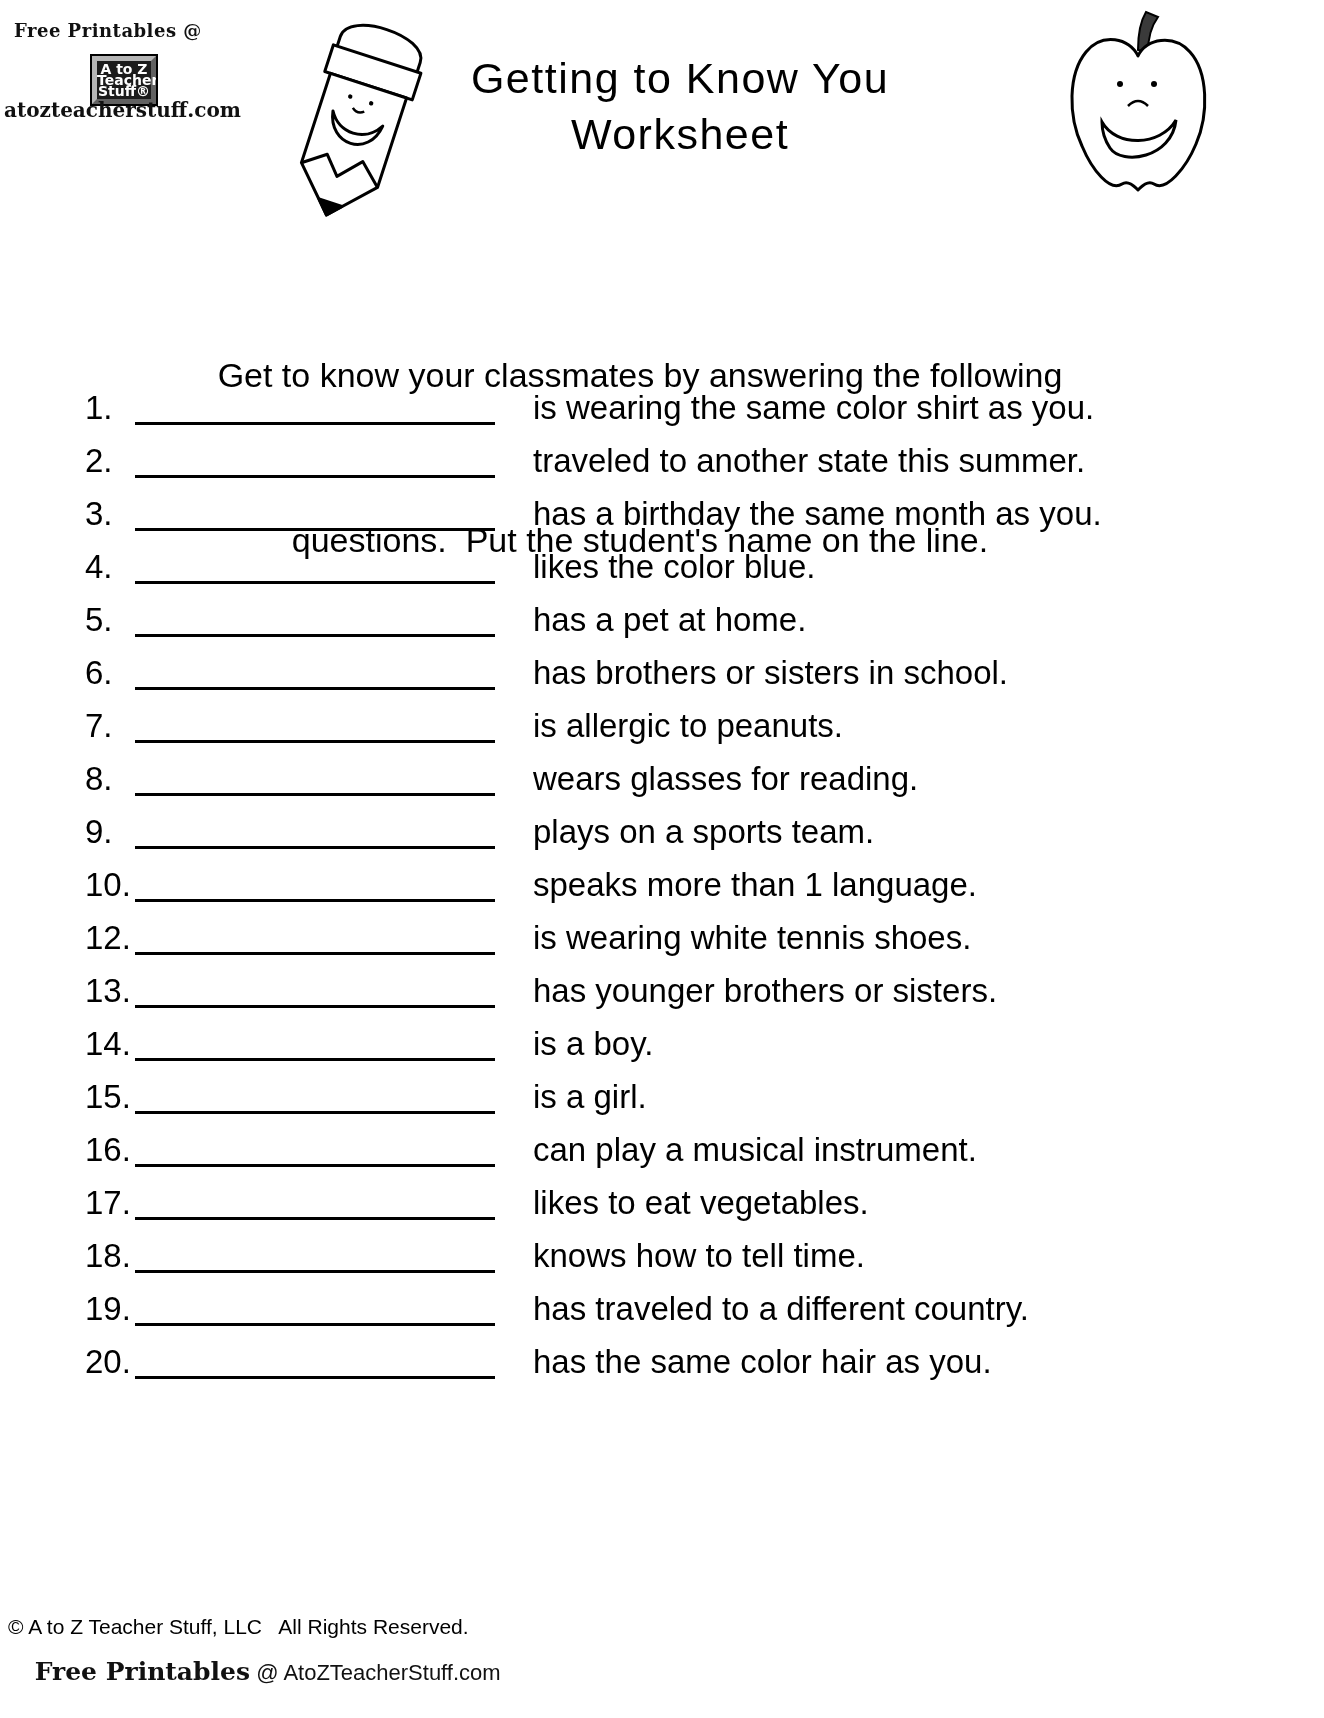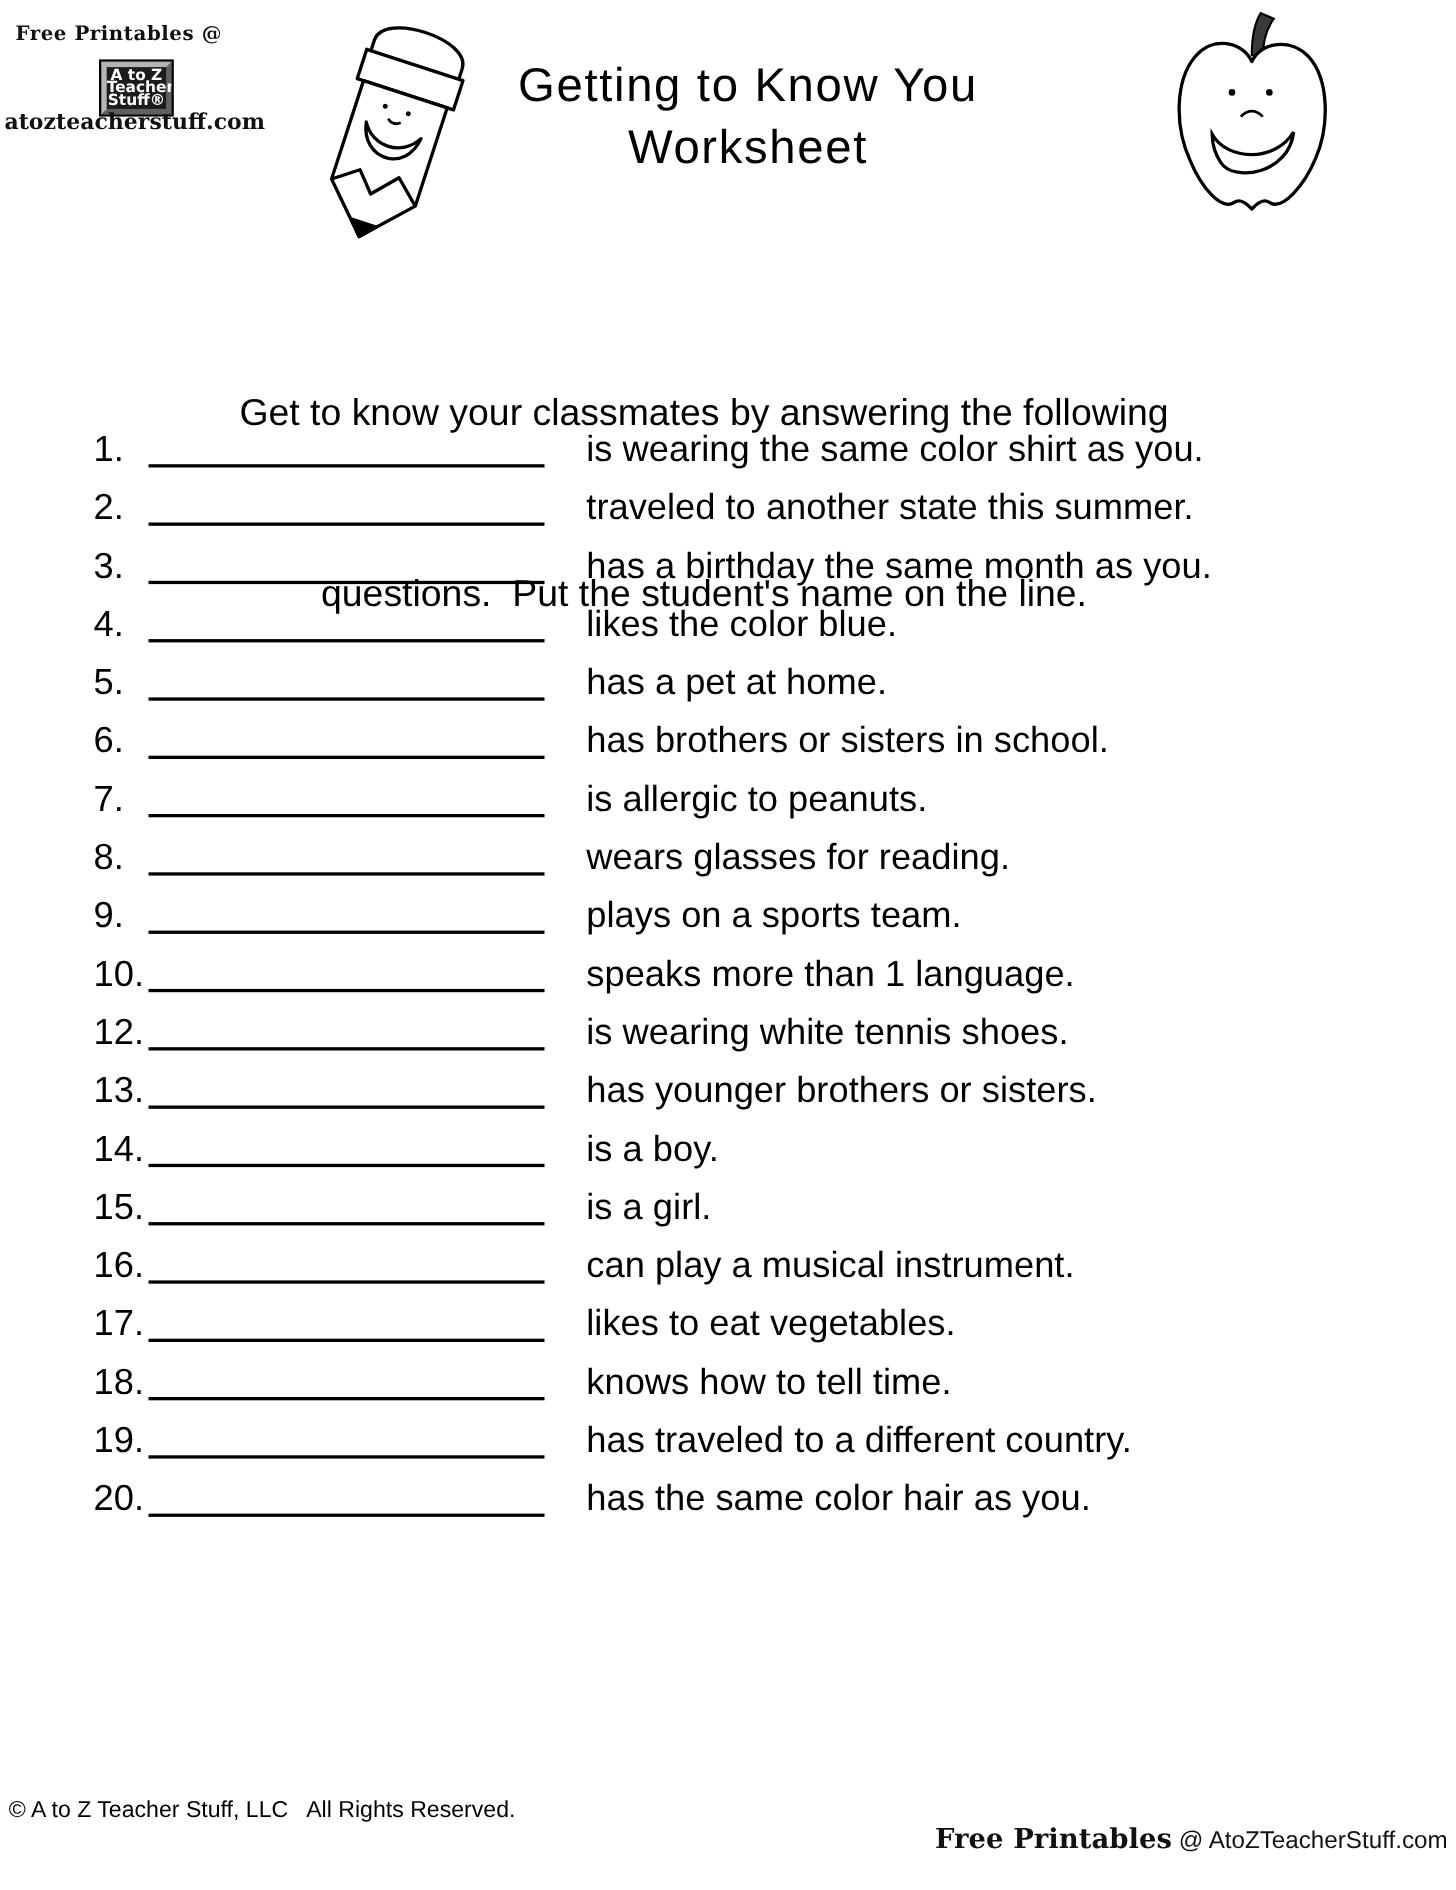--- a/index.html
+++ b/index.html
@@ -66,21 +66,21 @@
   .q-blank {
     display: inline-block; width: 360px; flex: 0 0 360px;
     border-bottom: 3px solid #000;
     height: 36px; margin-right: 14px; margin-bottom: 2px;
   }
   .q-text { white-space: nowrap; margin-left: 24px; }
 
   
   .footer {
     position: absolute; left: 8px; right: 8px; bottom: 14px;
-    display: flex; justify-content: space-between; align-items: baseline;
+    display: flex; justify-content: space-between; align-items: baseline; flex-direction: column;
   }
   .footer-left {
     font-size: 21px; color: #000; white-space: pre;
   }
   .footer-right { white-space: pre; }
   .footer-right .fp-bold {
     font-family: "DejaVu Serif", serif;
     font-weight: bold; font-size: 25px;
   }
   .footer-right .fp-rest { font-size: 22px; }

